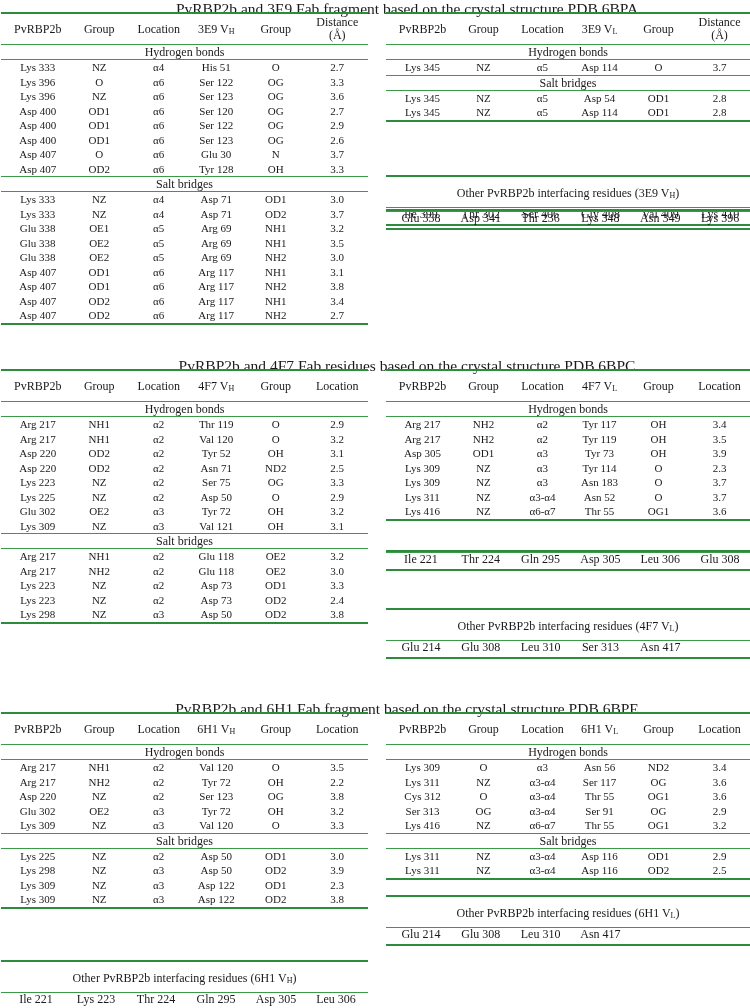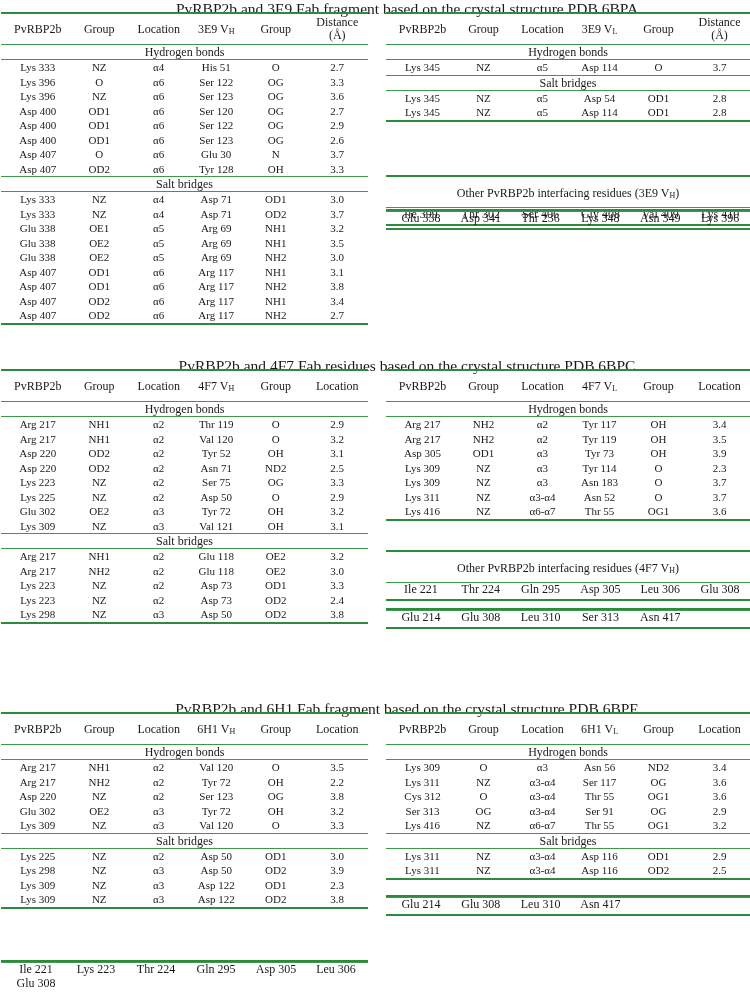--- a/index.html
+++ b/index.html
@@ -454,35 +454,35 @@
           <span class="c2">NZ</span>
           <span class="c3">α6-α7</span>
           <span class="c4">Thr 55</span>
           <span class="c5">OG1</span>
           <span class="c6">3.6</span>
         </div>
         <div class="rule"></div>
       </div>
       <div class="tbl right" style="top: 193px;">
         <div class="rule"></div>
-        <div class="other-title"><span>Other PvRBP2b interfacing residues (4F7 V</span><sub>H</sub><span>)</span></div>
         <div class="rule thin"></div>
         <div class="res-row">
           <span>Ile 221</span>
           <span>Thr 224</span>
           <span>Gln 295</span>
           <span>Asp 305</span>
           <span>Leu 306</span>
           <span>Glu 308</span>
         </div>
         <div class="spacer-row"></div>
         <div class="rule"></div>
       </div>
       <div class="tbl right" style="top: 251px;">
         <div class="rule"></div>
+        <div class="other-title"><span>Other PvRBP2b interfacing residues (4F7 V</span><sub>L</sub><span>)</span></div>
         <div class="rule thin"></div>
         <div class="res-row">
           <span>Glu 214</span>
           <span>Glu 308</span>
           <span>Leu 310</span>
           <span>Ser 313</span>
           <span>Asn 417</span>
           <span></span>
         </div>
         <div class="spacer-row"></div>
@@ -650,40 +650,42 @@
           <span class="c2">NZ</span>
           <span class="c3">α3-α4</span>
           <span class="c4">Asp 116</span>
           <span class="c5">OD2</span>
           <span class="c6">2.5</span>
         </div>
         <div class="rule"></div>
       </div>
       <div class="tbl left" style="top: 260px;">
         <div class="rule"></div>
+        <div class="other-title"><span>Other PvRBP2b interfacing residues (6H1 V</span><sub>H</sub><span>)</span></div>
         <div class="rule thin"></div>
         <div class="res-row">
           <span>Ile 221</span>
           <span>Lys 223</span>
           <span>Thr 224</span>
           <span>Gln 295</span>
           <span>Asp 305</span>
           <span>Leu 306</span>
         </div>
         <div class="res-row">
           <span>Glu 308</span>
           <span></span>
           <span></span>
           <span></span>
           <span></span>
           <span></span>
         </div>
       </div>
       <div class="tbl right" style="top: 195px;">
         <div class="rule"></div>
+        <div class="other-title"><span>Other PvRBP2b interfacing residues (6H1 V</span><sub>L</sub><span>)</span></div>
         <div class="rule thin"></div>
         <div class="res-row">
           <span>Glu 214</span>
           <span>Glu 308</span>
           <span>Leu 310</span>
           <span>Asn 417</span>
           <span></span>
           <span></span>
         </div>
         <div class="spacer-row"></div>

